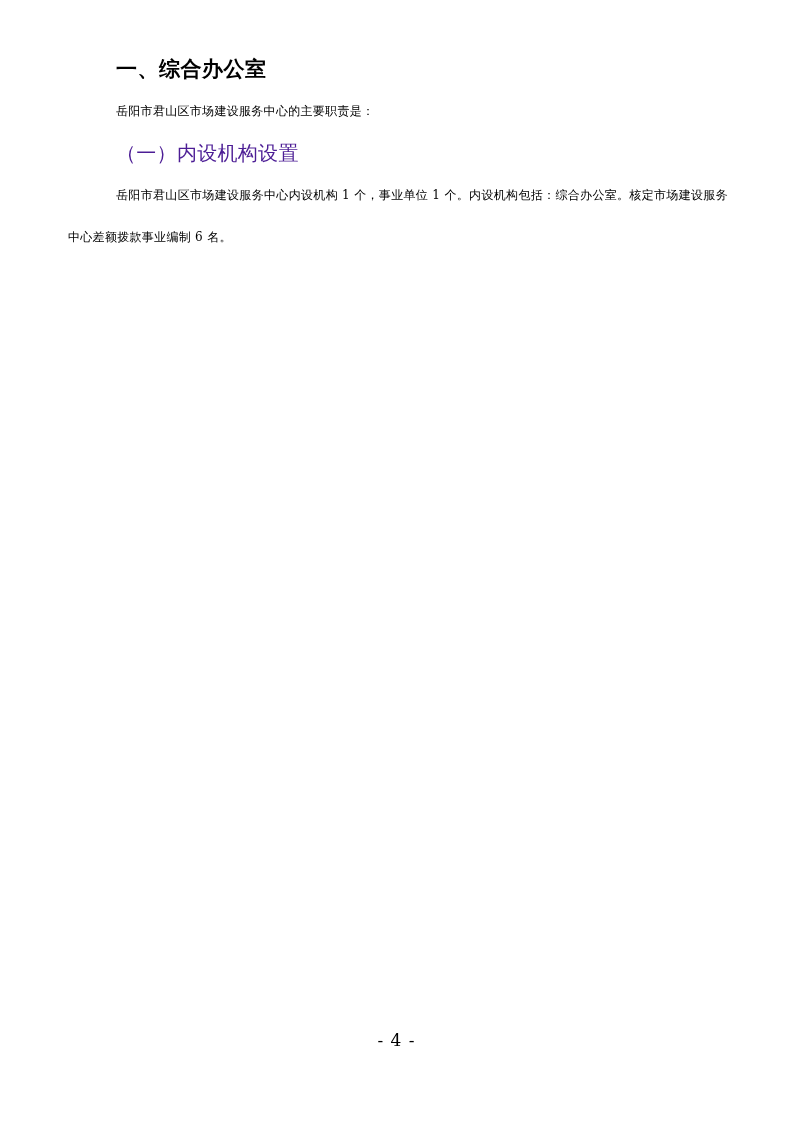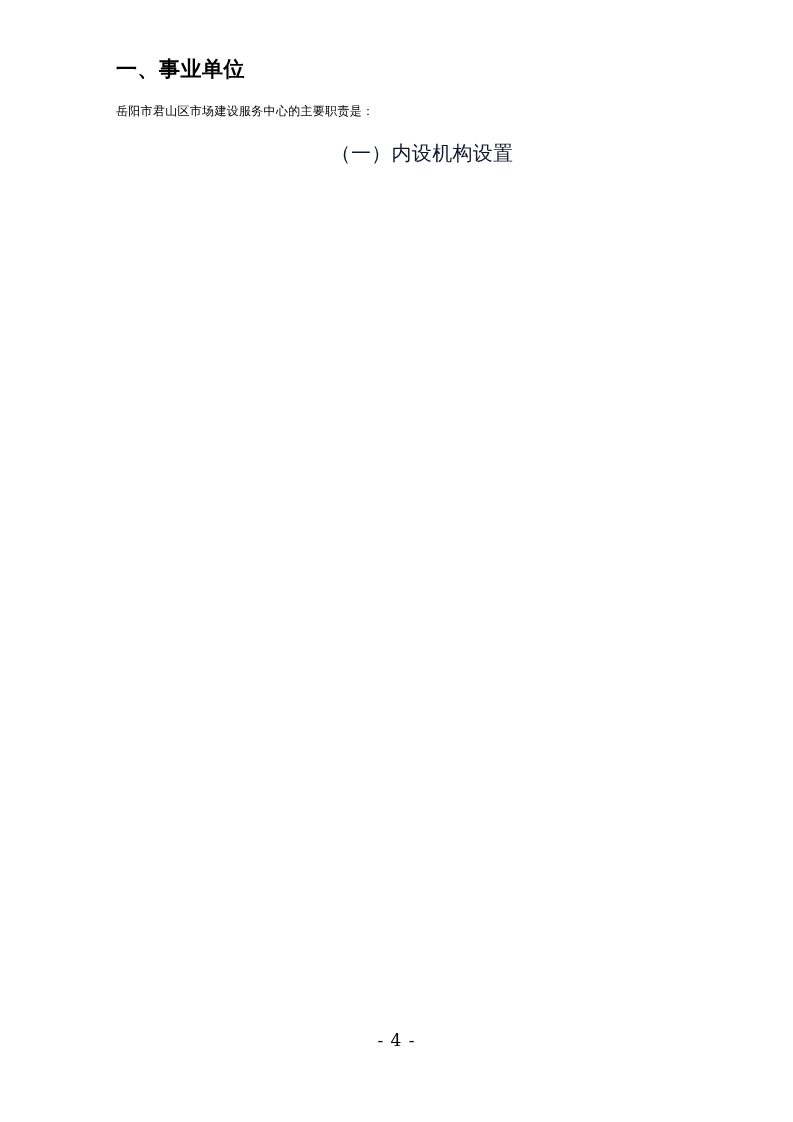--- a/index.html
+++ b/index.html
@@ -42,48 +42,48 @@
     text-align: justify;
     text-justify: inter-ideograph;
     color: #000000;
   }
   .subheading {
     font-size: 20px;
     line-height: 42px;
     letter-spacing: 0.3px;
     text-indent: 48px;
     margin: 0;
-    color: #0f172a;
-    text-align: center;
+    color: #4c1d95;
   }
   .footer {
     position: absolute;
     left: 0;
     right: 0;
     top: 1030px;
     text-align: center;
     font-size: 17px;
     font-family: "DejaVu Serif", "Liberation Serif", serif;
     color: #000000;
     letter-spacing: 1px;
   }
 </style>
 </head>
 <body>
 
 <div class="page">
   <div class="content">
 
-    <h1 class="heading">一、事业单位</h1>
+    <h1 class="heading">一、综合办公室</h1>
 
     <p class="para">岳阳市君山区市场建设服务中心的主要职责是：</p>
 
 
 
     <p class="subheading">（一）内设机构设置</p>
 
+    <p class="para">岳阳市君山区市场建设服务中心内设机构 1 个，事业单位 1 个。内设机构包括：综合办公室。核定市场建设服务中心差额拨款事业编制 6 名。</p>
 
 
 
   </div>
 
   <div class="footer">- 4 -</div>
 </div>
 
 </body></html>

